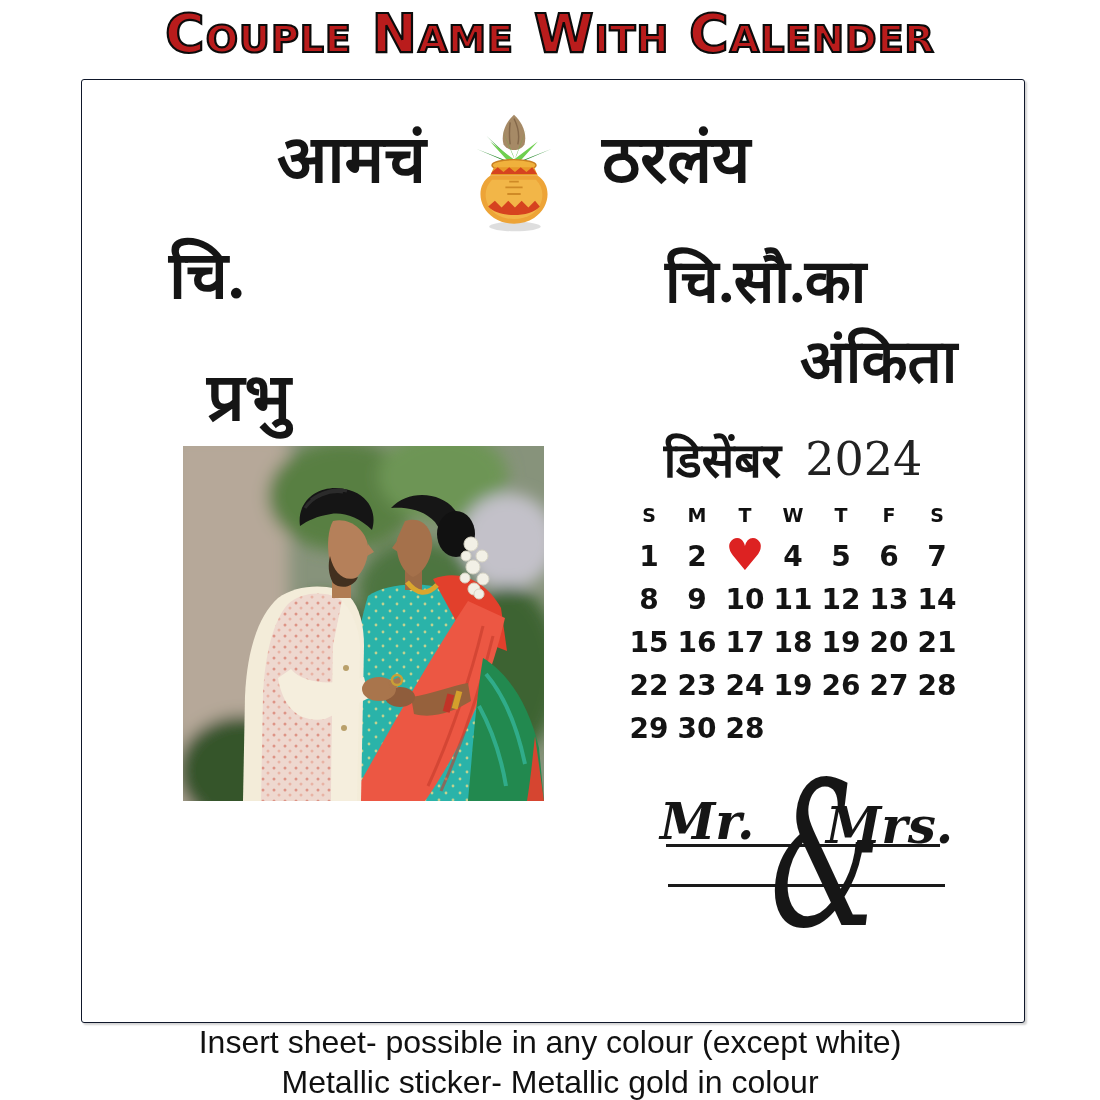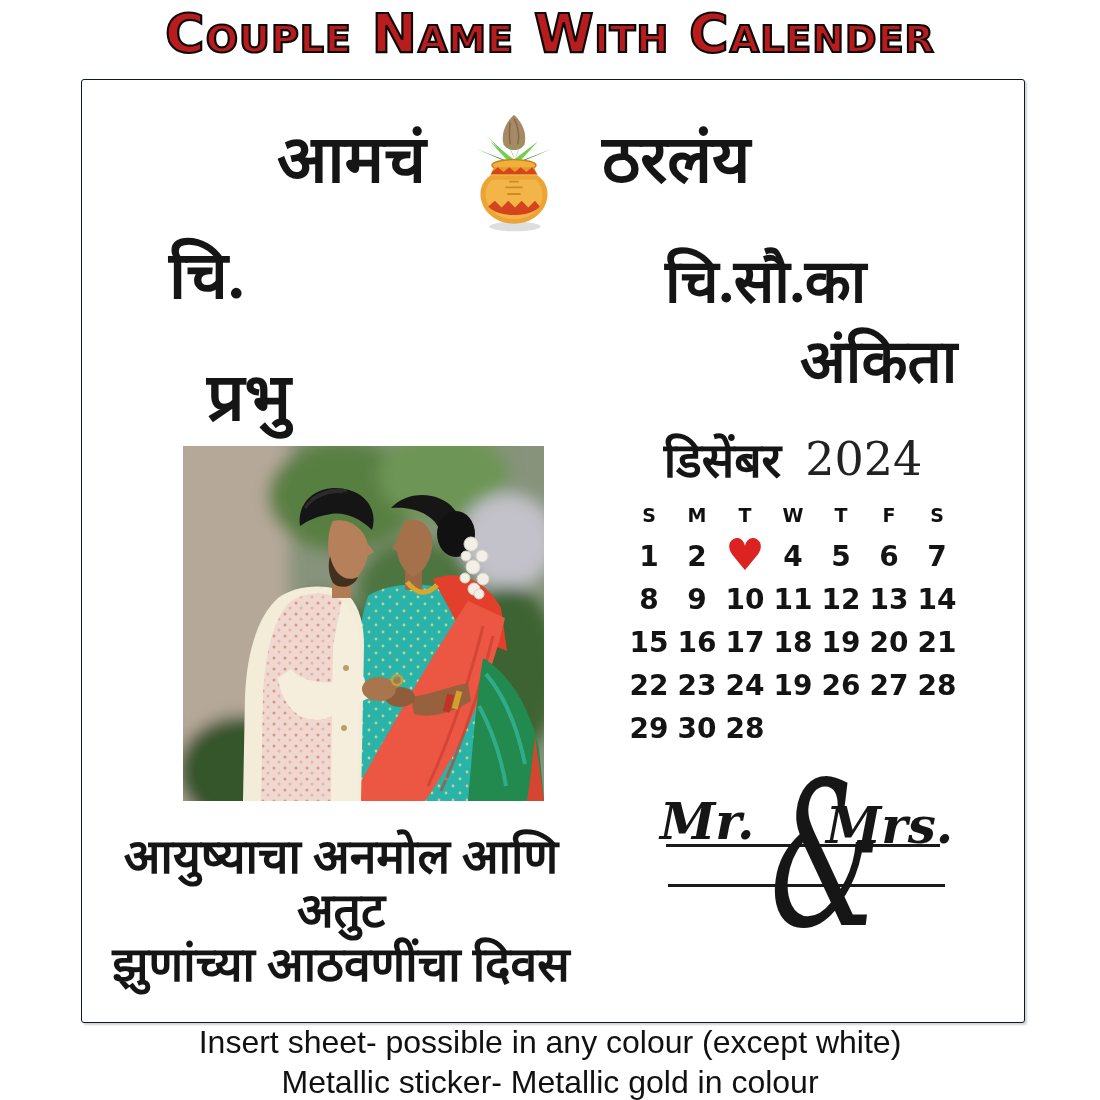--- a/index.html
+++ b/index.html
@@ -153,24 +153,20 @@
         <circle cx="214" cy="234" r="5" fill="none" stroke="#c8a036" stroke-width="2.5"></circle>
         <rect x="149" y="128" width="19" height="24" fill="#b07c52"></rect>
         <path d="M150 75 C168 71 183 85 185 100 C186 112 181 125 172 133 C160 135 150 126 146 112 C144 98 145 84 150 75 Z" fill="#b5805a"></path>
         <path d="M185 98 L191 106 L184 110 Z" fill="#b5805a"></path>
         <path d="M147 110 C151 128 162 137 175 131 C171 141 158 144 150 137 C145 128 145 118 147 110 Z" fill="#42301f"></path>
         <path d="M117 80 C113 52 140 36 166 44 C187 50 194 68 189 84 C176 71 160 66 148 68 C134 70 124 75 117 80 Z" fill="#151515"></path>
         <path d="M122 62 C130 50 146 44 160 46 M128 54 C138 46 152 42 164 45" stroke="#2b2b2b" stroke-width="3" fill="none"></path>
       </g>
     </svg>
 
-    <div class="caption dev">
-      <div>आयुष्याचा अनमोल आणि अतुट</div>
-      <div>झुणांच्या आठवणींचा दिवस</div>
-    </div>
 
     <div class="month-row">
       <span class="dev month-name">डिसेंबर</span>
       <span class="year">2024</span>
     </div>
     <div class="cal-grid">
         <span class="dhead">S</span>
         <span class="dhead">M</span>
         <span class="dhead">T</span>
         <span class="dhead">W</span>

